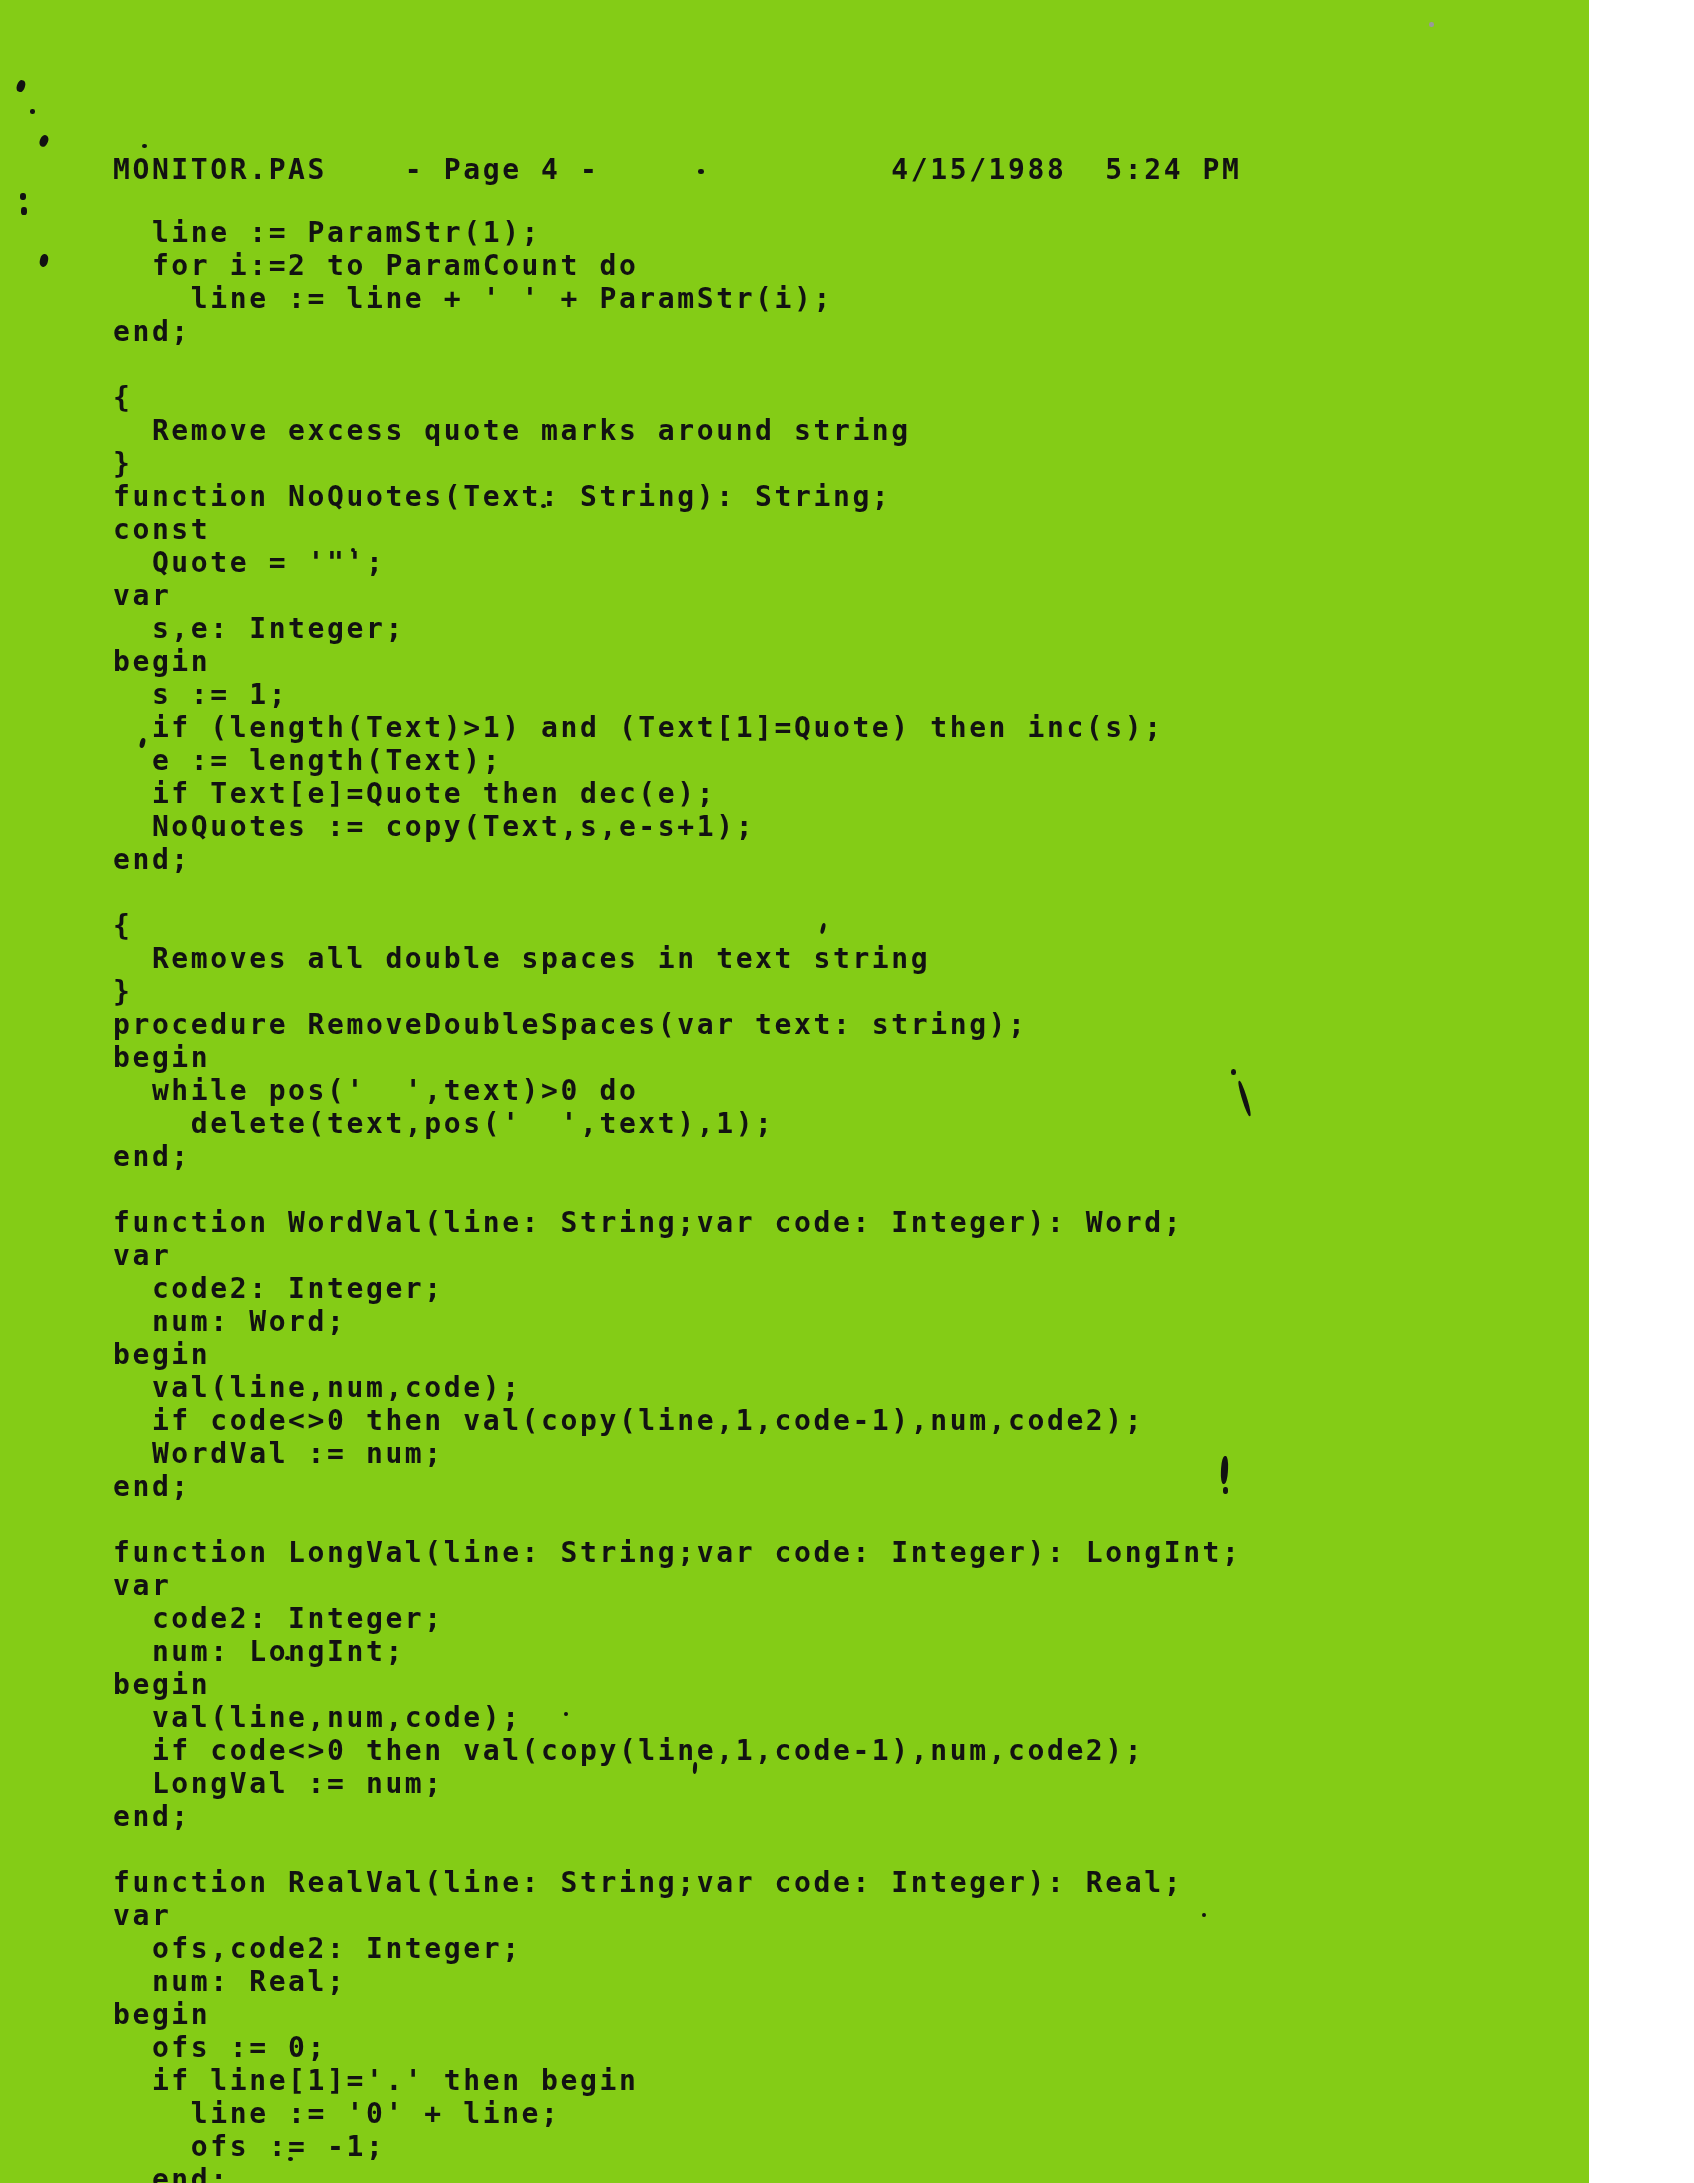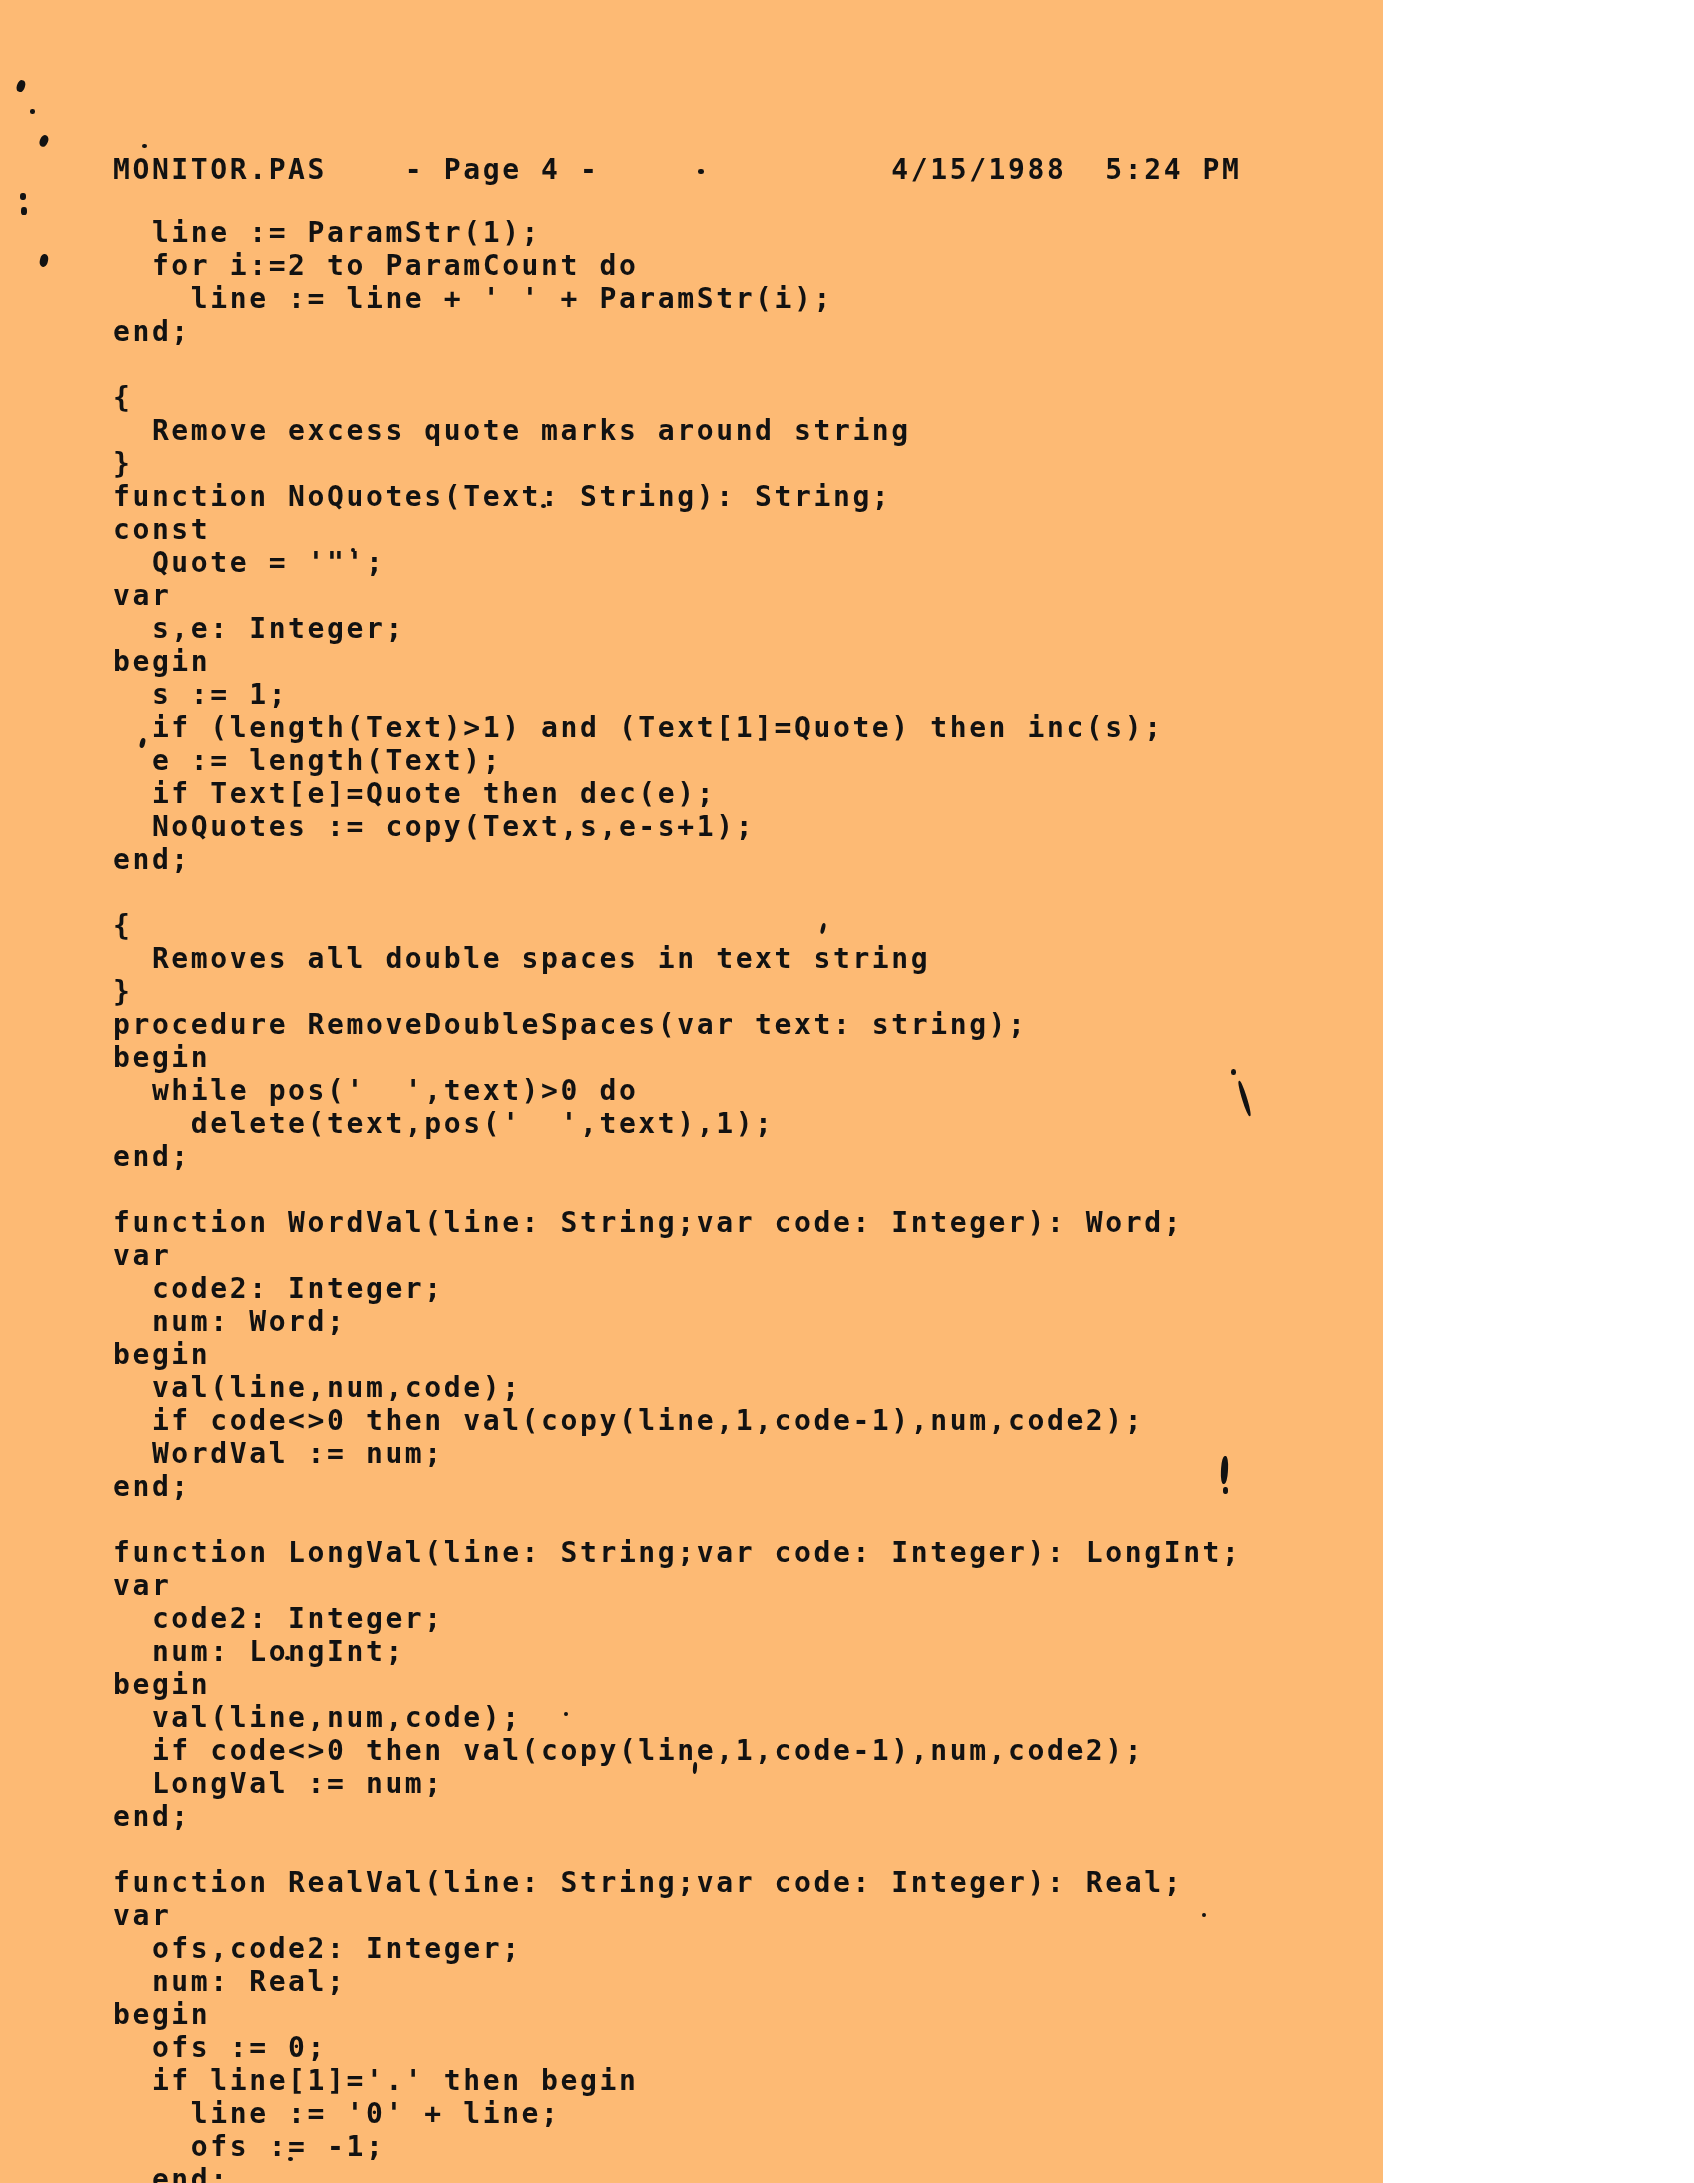--- a/index.html
+++ b/index.html
@@ -2,23 +2,23 @@
 <html style="font-size:13.4px"><head>
 <meta charset="utf-8">
 <style>
   html, body {
     margin: 0;
     padding: 0;
     background: #ffffff;
   }
   #page {
     position: relative;
-    width: 1383px;
+    width: 1589px;
     height: 2183px;
-    background: #fdba74;
+    background: #84cc16;
     overflow: hidden;
     font-family: "DejaVu Sans Mono", "Liberation Mono", monospace;
   }
   .printtext {
     position: absolute;
     font-family: "DejaVu Sans Mono", "Liberation Mono", monospace;
     font-size: 28px;
     font-weight: 700;
     letter-spacing: 2.6px;
     line-height: 33px;

